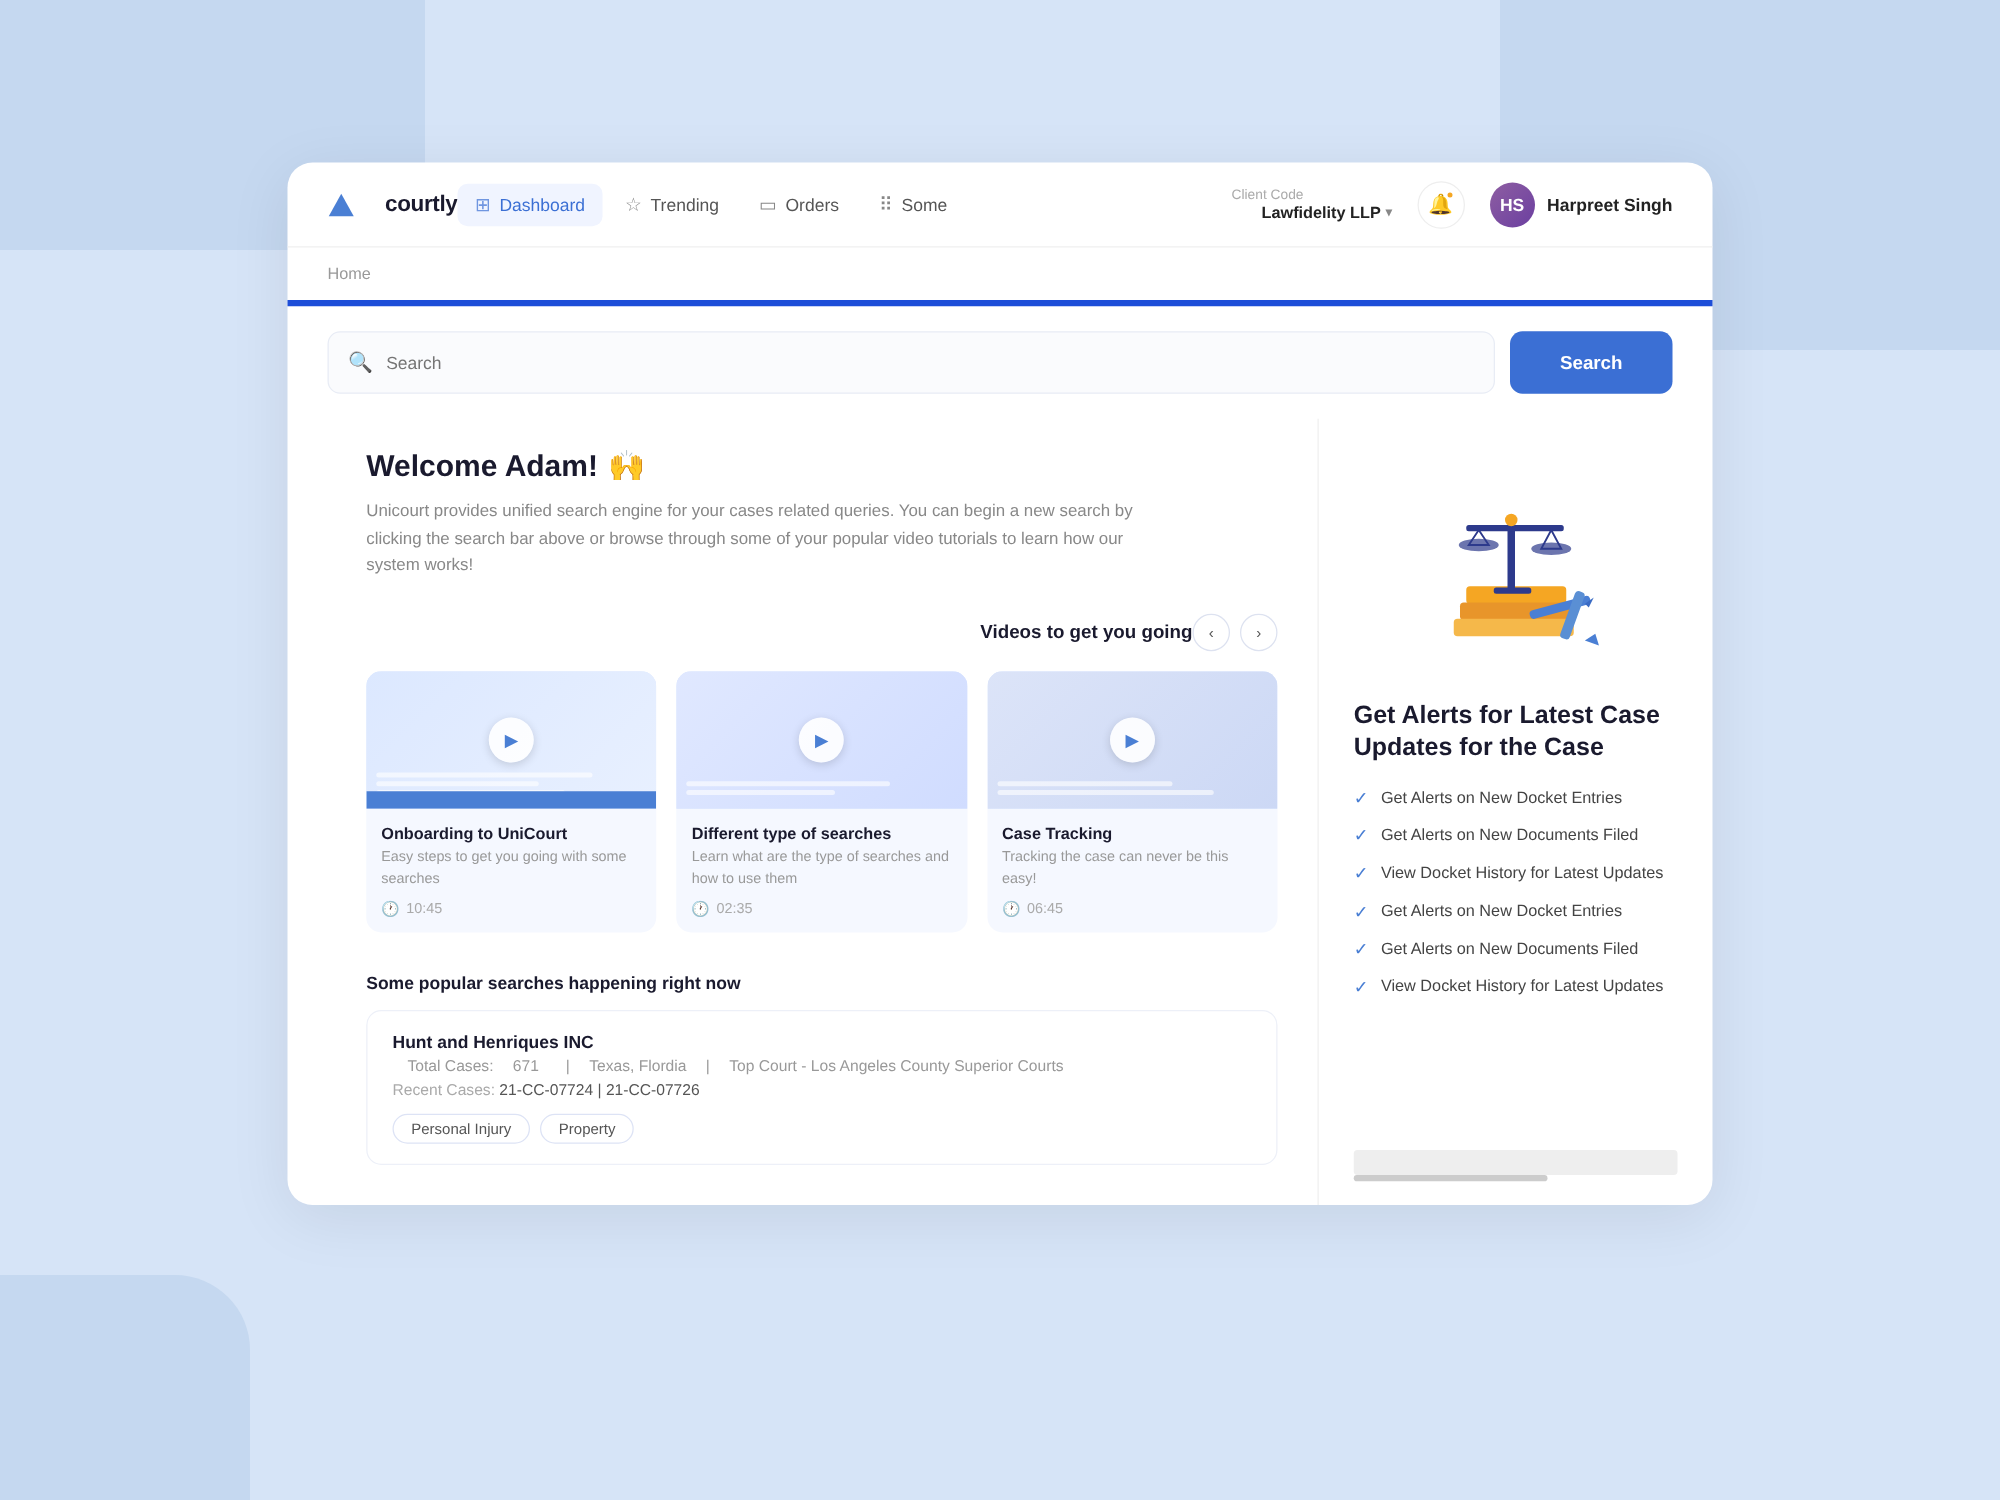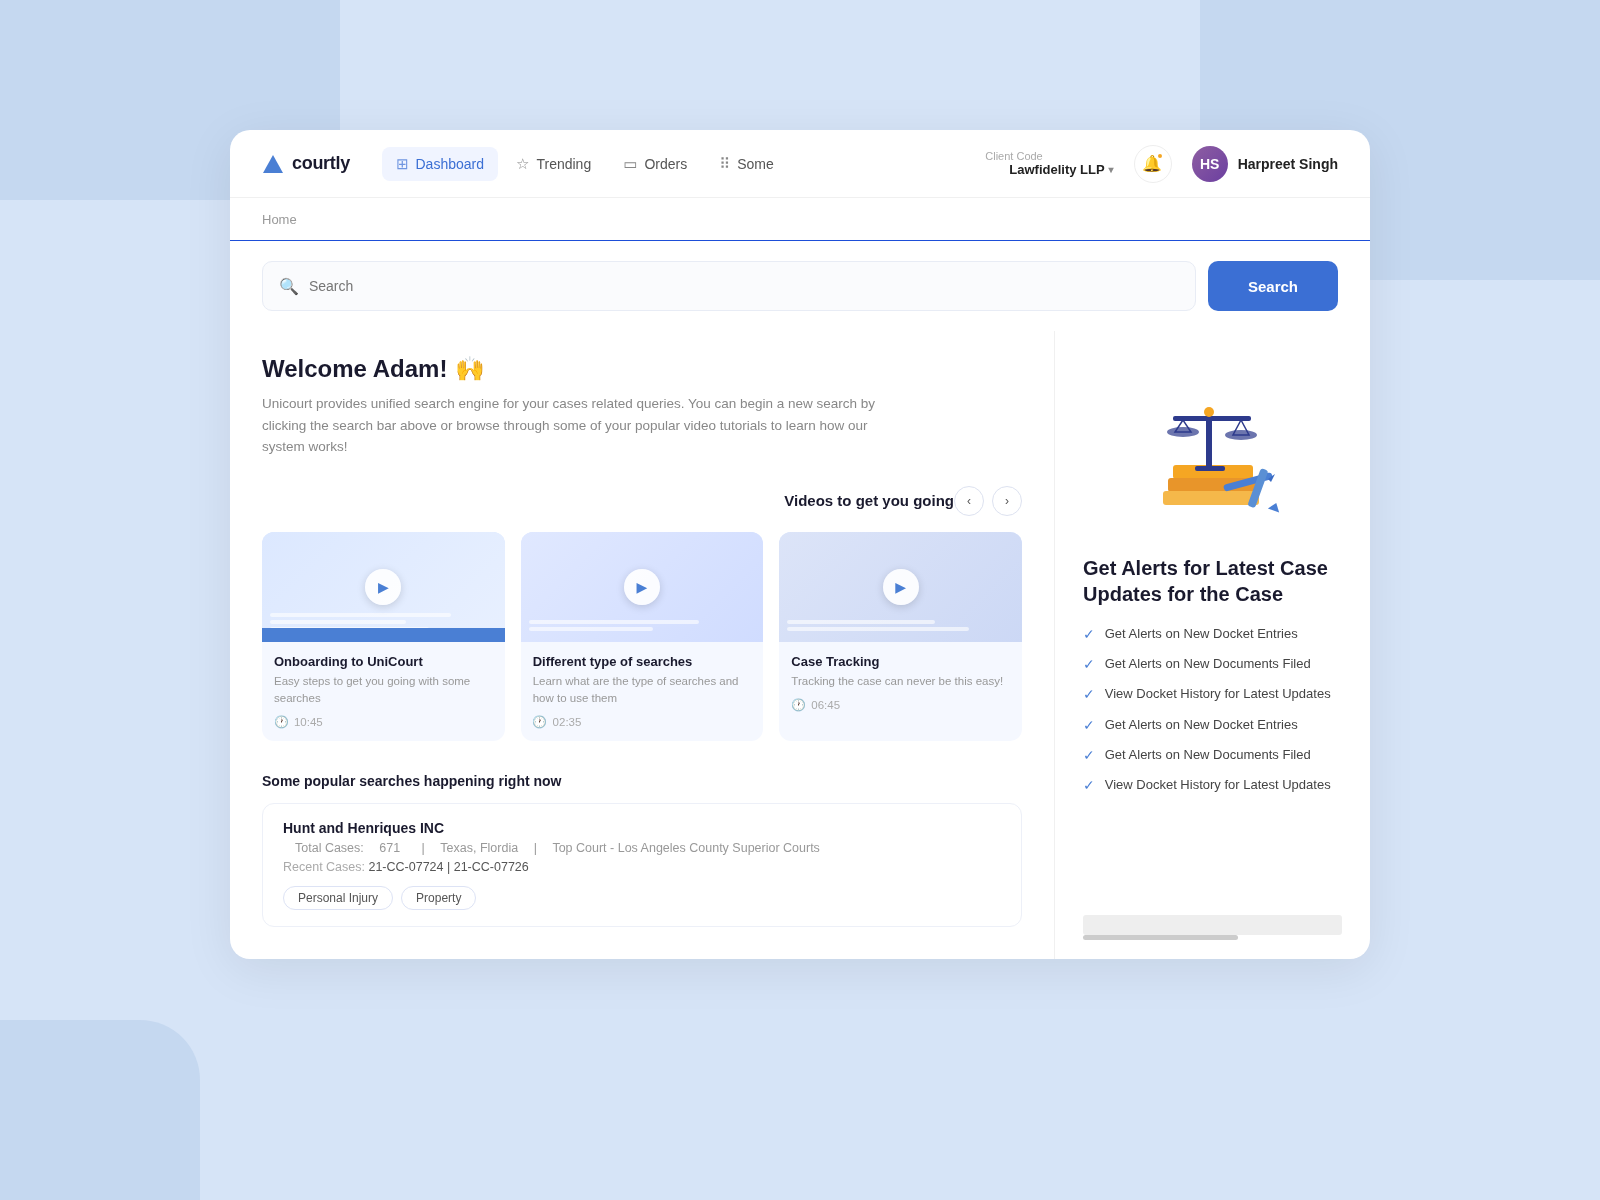--- a/index.html
+++ b/index.html
@@ -42,22 +42,22 @@
     }
 
     
     .navbar {
       display: flex; align-items: center;
       padding: 0 32px;
       height: 68px;
       border-bottom: 1px solid #f0f0f0;
     }
     .logo {
-      display: flex; align-items: center; gap: 8px;
-      margin-right: 32px; text-decoration: none;
+      display: flex; align-items: center; gap: 24px;
+      text-decoration: none;
     }
     .logo-icon {
       width: 22px; height: 22px;
       display: flex; align-items: center; justify-content: center;
     }
     .logo-triangle {
       width: 0; height: 0;
       border-left: 10px solid transparent;
       border-right: 10px solid transparent;
       border-bottom: 18px solid #4a7fd4;
@@ -107,21 +107,21 @@
       width: 36px; height: 36px; border-radius: 50%;
       background: linear-gradient(135deg, #8e5ea2, #6b3fa0);
       overflow: hidden; display: flex; align-items: center; justify-content: center;
       font-size: 14px; color: #fff; font-weight: 600;
     }
     .user-name { font-size: 14px; font-weight: 600; color: #222; }
 
     
     .breadcrumb-bar {
       padding: 12px 32px;
-      border-bottom: 1px solid #1d4ed8;
+      border-bottom: 5px solid #1d4ed8;
     }
     .breadcrumb-text {
       font-size: 13px; color: #999;
     }
 
     
     .search-section {
       padding: 20px 32px;
     }
     .search-bar-container {
@@ -142,21 +142,21 @@
     }
     .search-button {
       height: 50px; padding: 0 40px;
       background: #3b6fd4; color: #fff;
       border: none; border-radius: 10px; cursor: pointer;
       font-size: 15px; font-weight: 600;
     }
 
     
     .content-area {
-      display: flex; gap: 0;
+      display: flex; gap: 0; padding-left: 31px;
     }
 
     
     .left-panel {
       flex: 1; padding: 24px 32px 32px;
     }
 
     
     .welcome-title {
       font-size: 24px; font-weight: 700; color: #1a1a2e;

